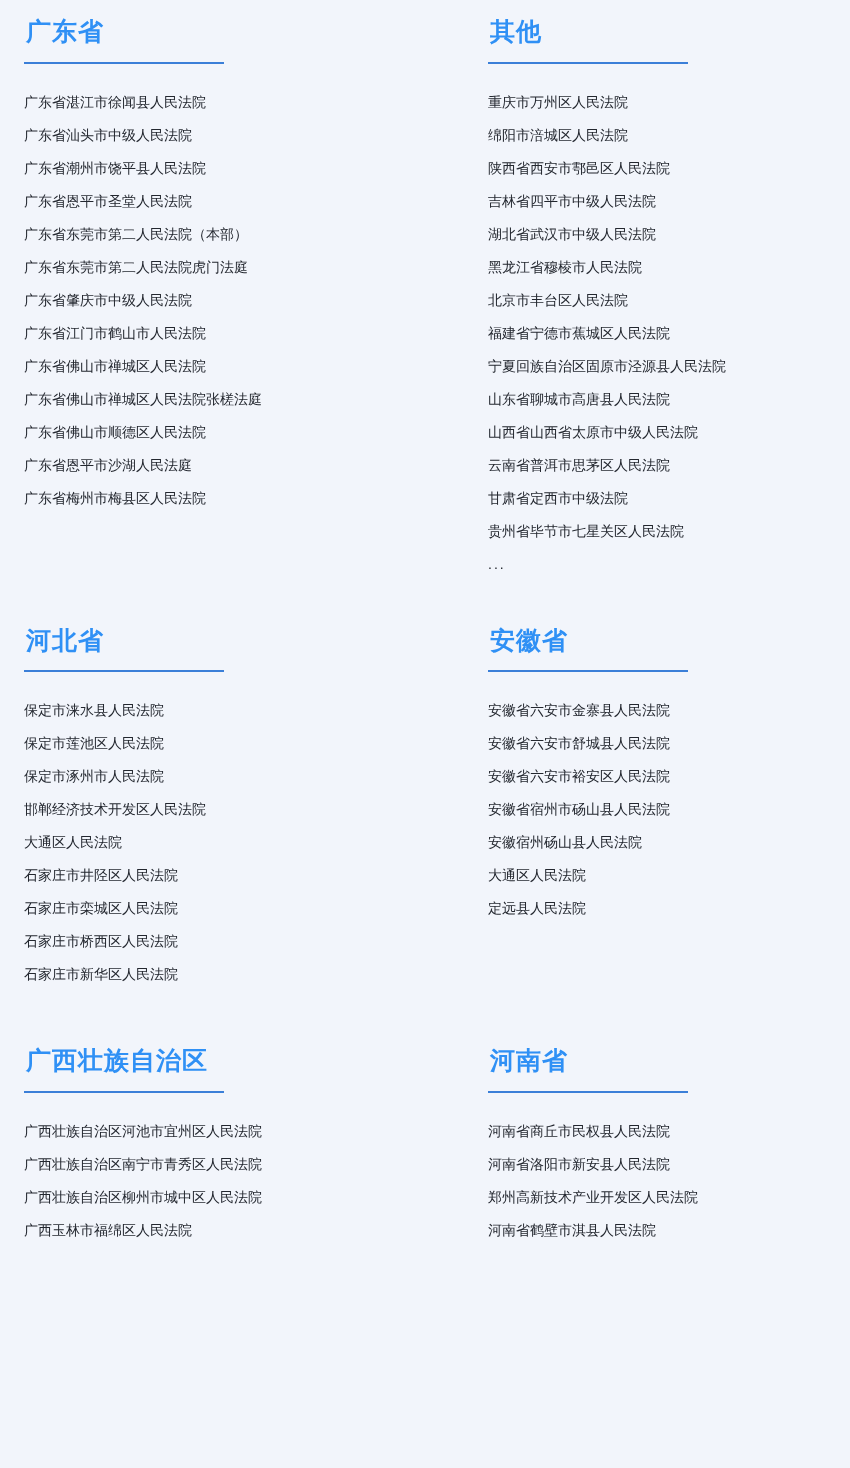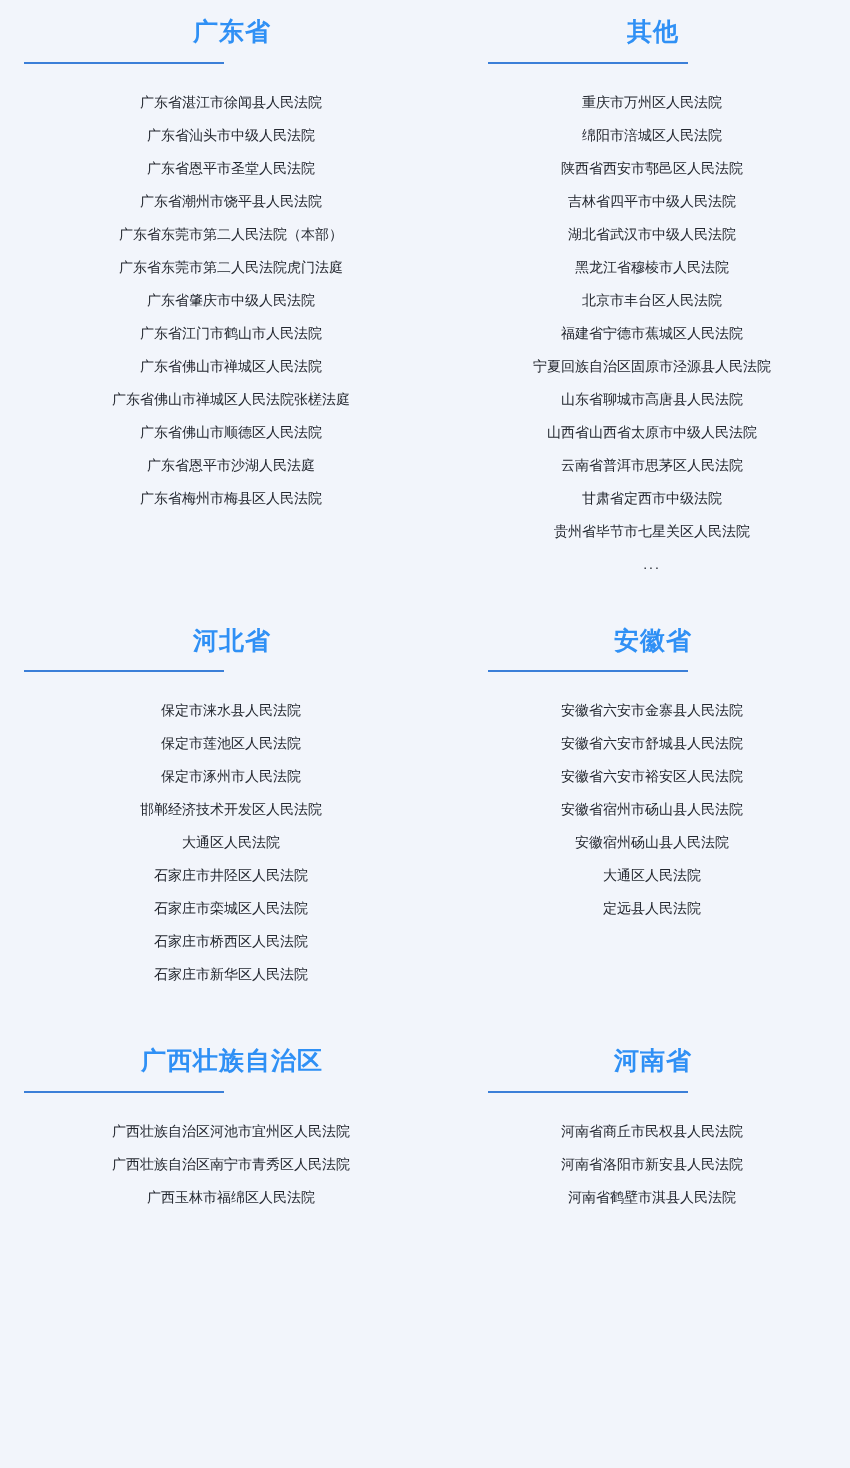--- a/index.html
+++ b/index.html
@@ -18,21 +18,20 @@
     position: relative;
     width: 850px;
     height: 1468px;
     box-sizing: border-box;
     padding: 18px 24px 10px 24px;
   }
   .grid {
     display: grid;
     grid-template-columns: 424px 1fr;
     column-gap: 16px;
-    text-align: center;
   }
   .block {
     break-inside: avoid;
   }
   .block-inner {
     padding-right: 10px;
   }
   .sec-title {
     font-size: 25px;
     font-weight: bold;
@@ -75,22 +74,22 @@
 <div class="page">
   <div class="grid">
 
     <div class="block col-left">
       <div class="block-inner">
         <h2 class="sec-title">广东省</h2>
         <div class="rule"></div>
         <ul class="court-list">
           <li>广东省湛江市徐闻县人民法院</li>
           <li>广东省汕头市中级人民法院</li>
+          <li>广东省潮州市饶平县人民法院</li>
           <li>广东省恩平市圣堂人民法院</li>
-          <li>广东省潮州市饶平县人民法院</li>
           <li>广东省东莞市第二人民法院（本部）</li>
           <li>广东省东莞市第二人民法院虎门法庭</li>
           <li>广东省肇庆市中级人民法院</li>
           <li>广东省江门市鹤山市人民法院</li>
           <li>广东省佛山市禅城区人民法院</li>
           <li>广东省佛山市禅城区人民法院张槎法庭</li>
           <li>广东省佛山市顺德区人民法院</li>
           <li>广东省恩平市沙湖人民法庭</li>
           <li>广东省梅州市梅县区人民法院</li>
         </ul>
@@ -161,31 +160,33 @@
     <div class="gap-row2"></div>
     <div class="gap-row2"></div>
 
     <div class="block col-left">
       <div class="block-inner">
         <h2 class="sec-title">广西壮族自治区</h2>
         <div class="rule"></div>
         <ul class="court-list">
           <li>广西壮族自治区河池市宜州区人民法院</li>
           <li>广西壮族自治区南宁市青秀区人民法院</li>
+          <li>广西壮族自治区柳州市城中区人民法院</li>
           <li>广西玉林市福绵区人民法院</li>
         </ul>
       </div>
     </div>
 
     <div class="block col-right">
       <div class="block-inner">
         <h2 class="sec-title">河南省</h2>
         <div class="rule"></div>
         <ul class="court-list">
           <li>河南省商丘市民权县人民法院</li>
           <li>河南省洛阳市新安县人民法院</li>
+          <li>郑州高新技术产业开发区人民法院</li>
           <li>河南省鹤壁市淇县人民法院</li>
         </ul>
       </div>
     </div>
 
   </div>
 </div>
 
 </body></html>

